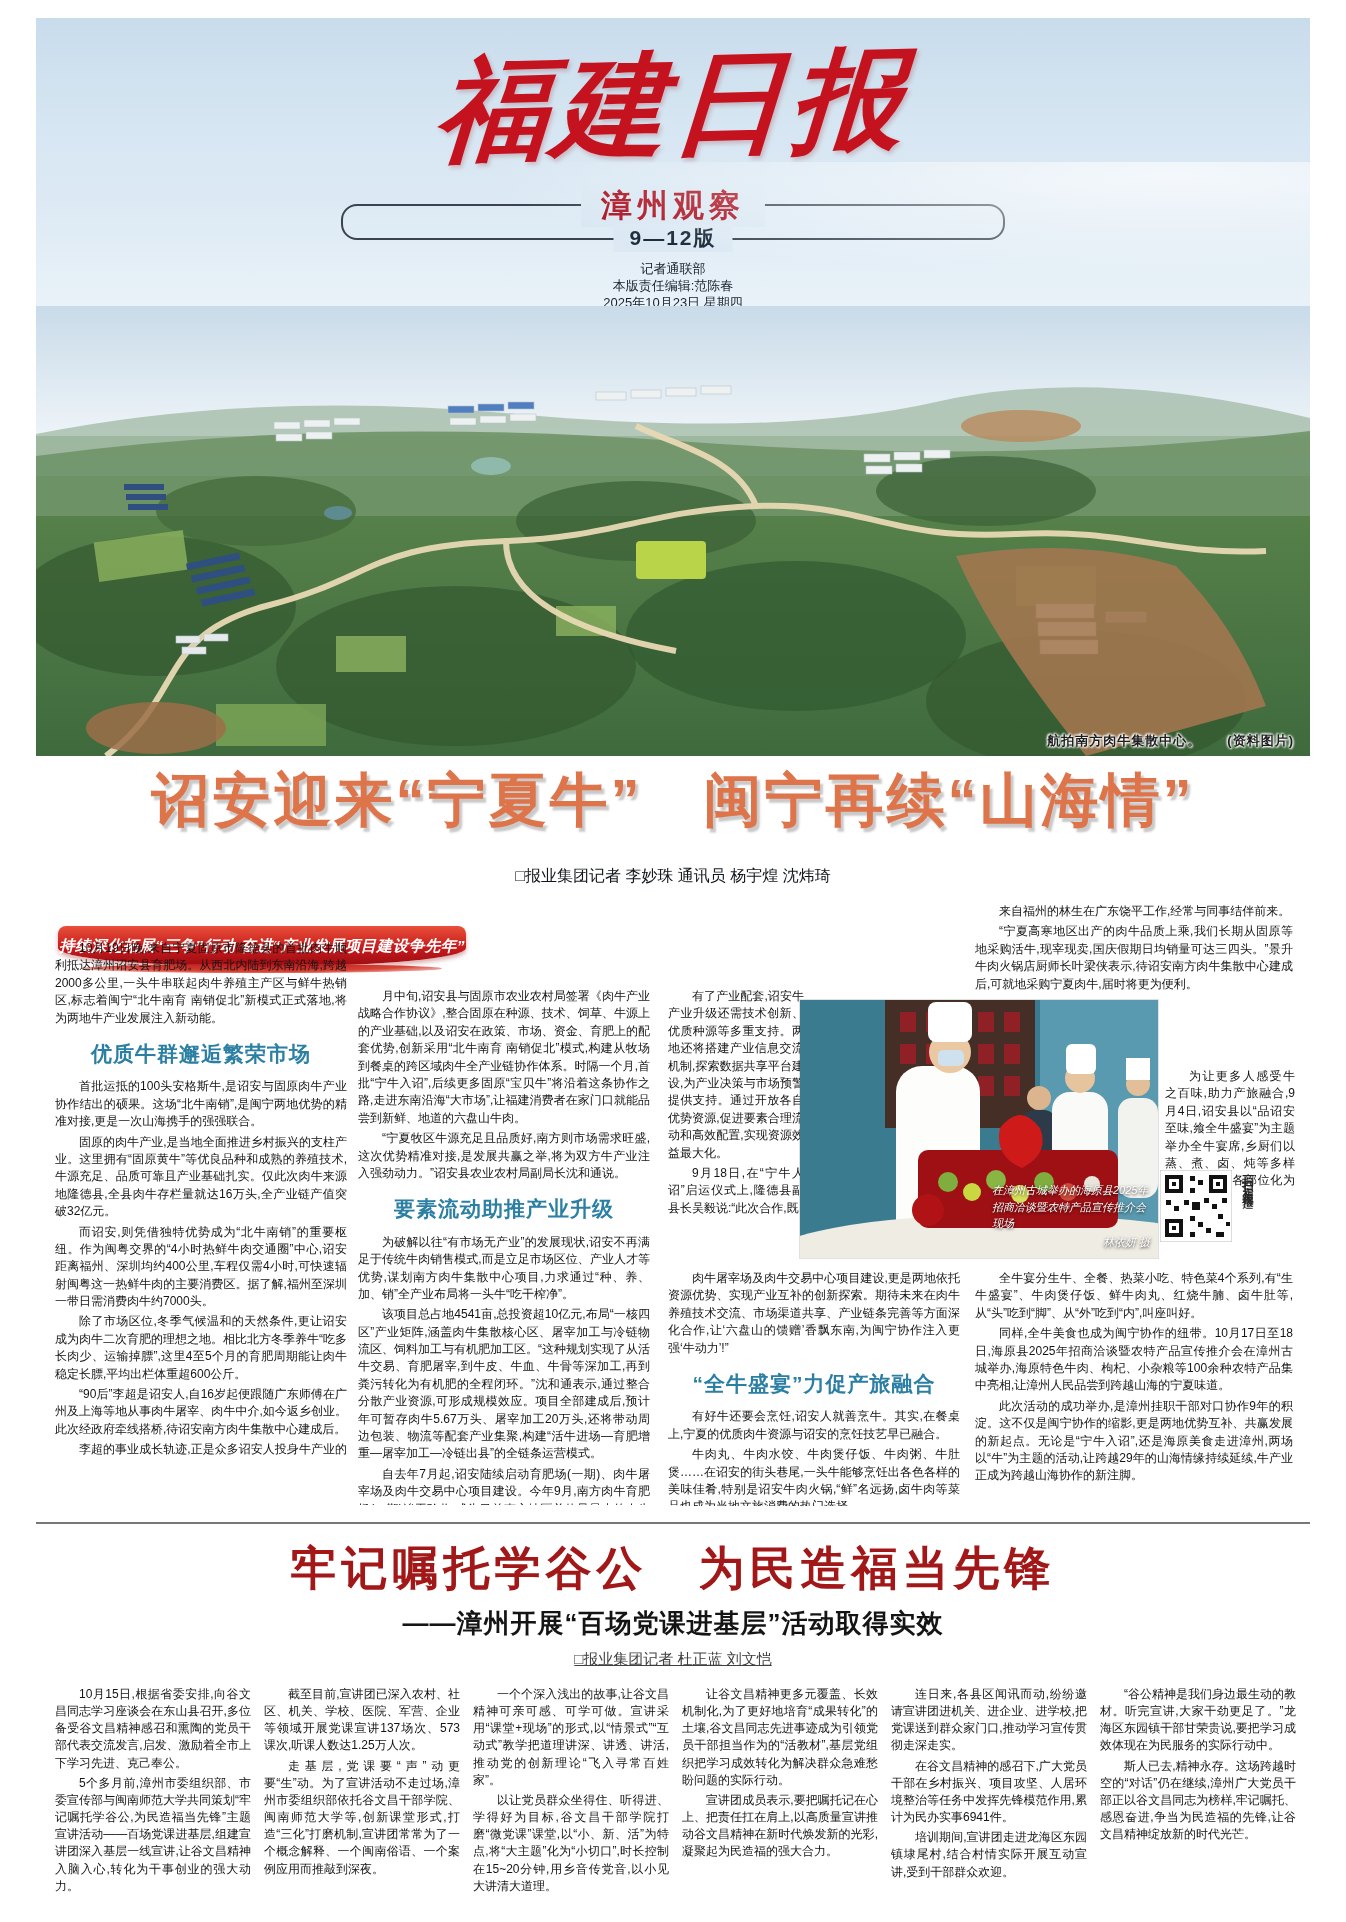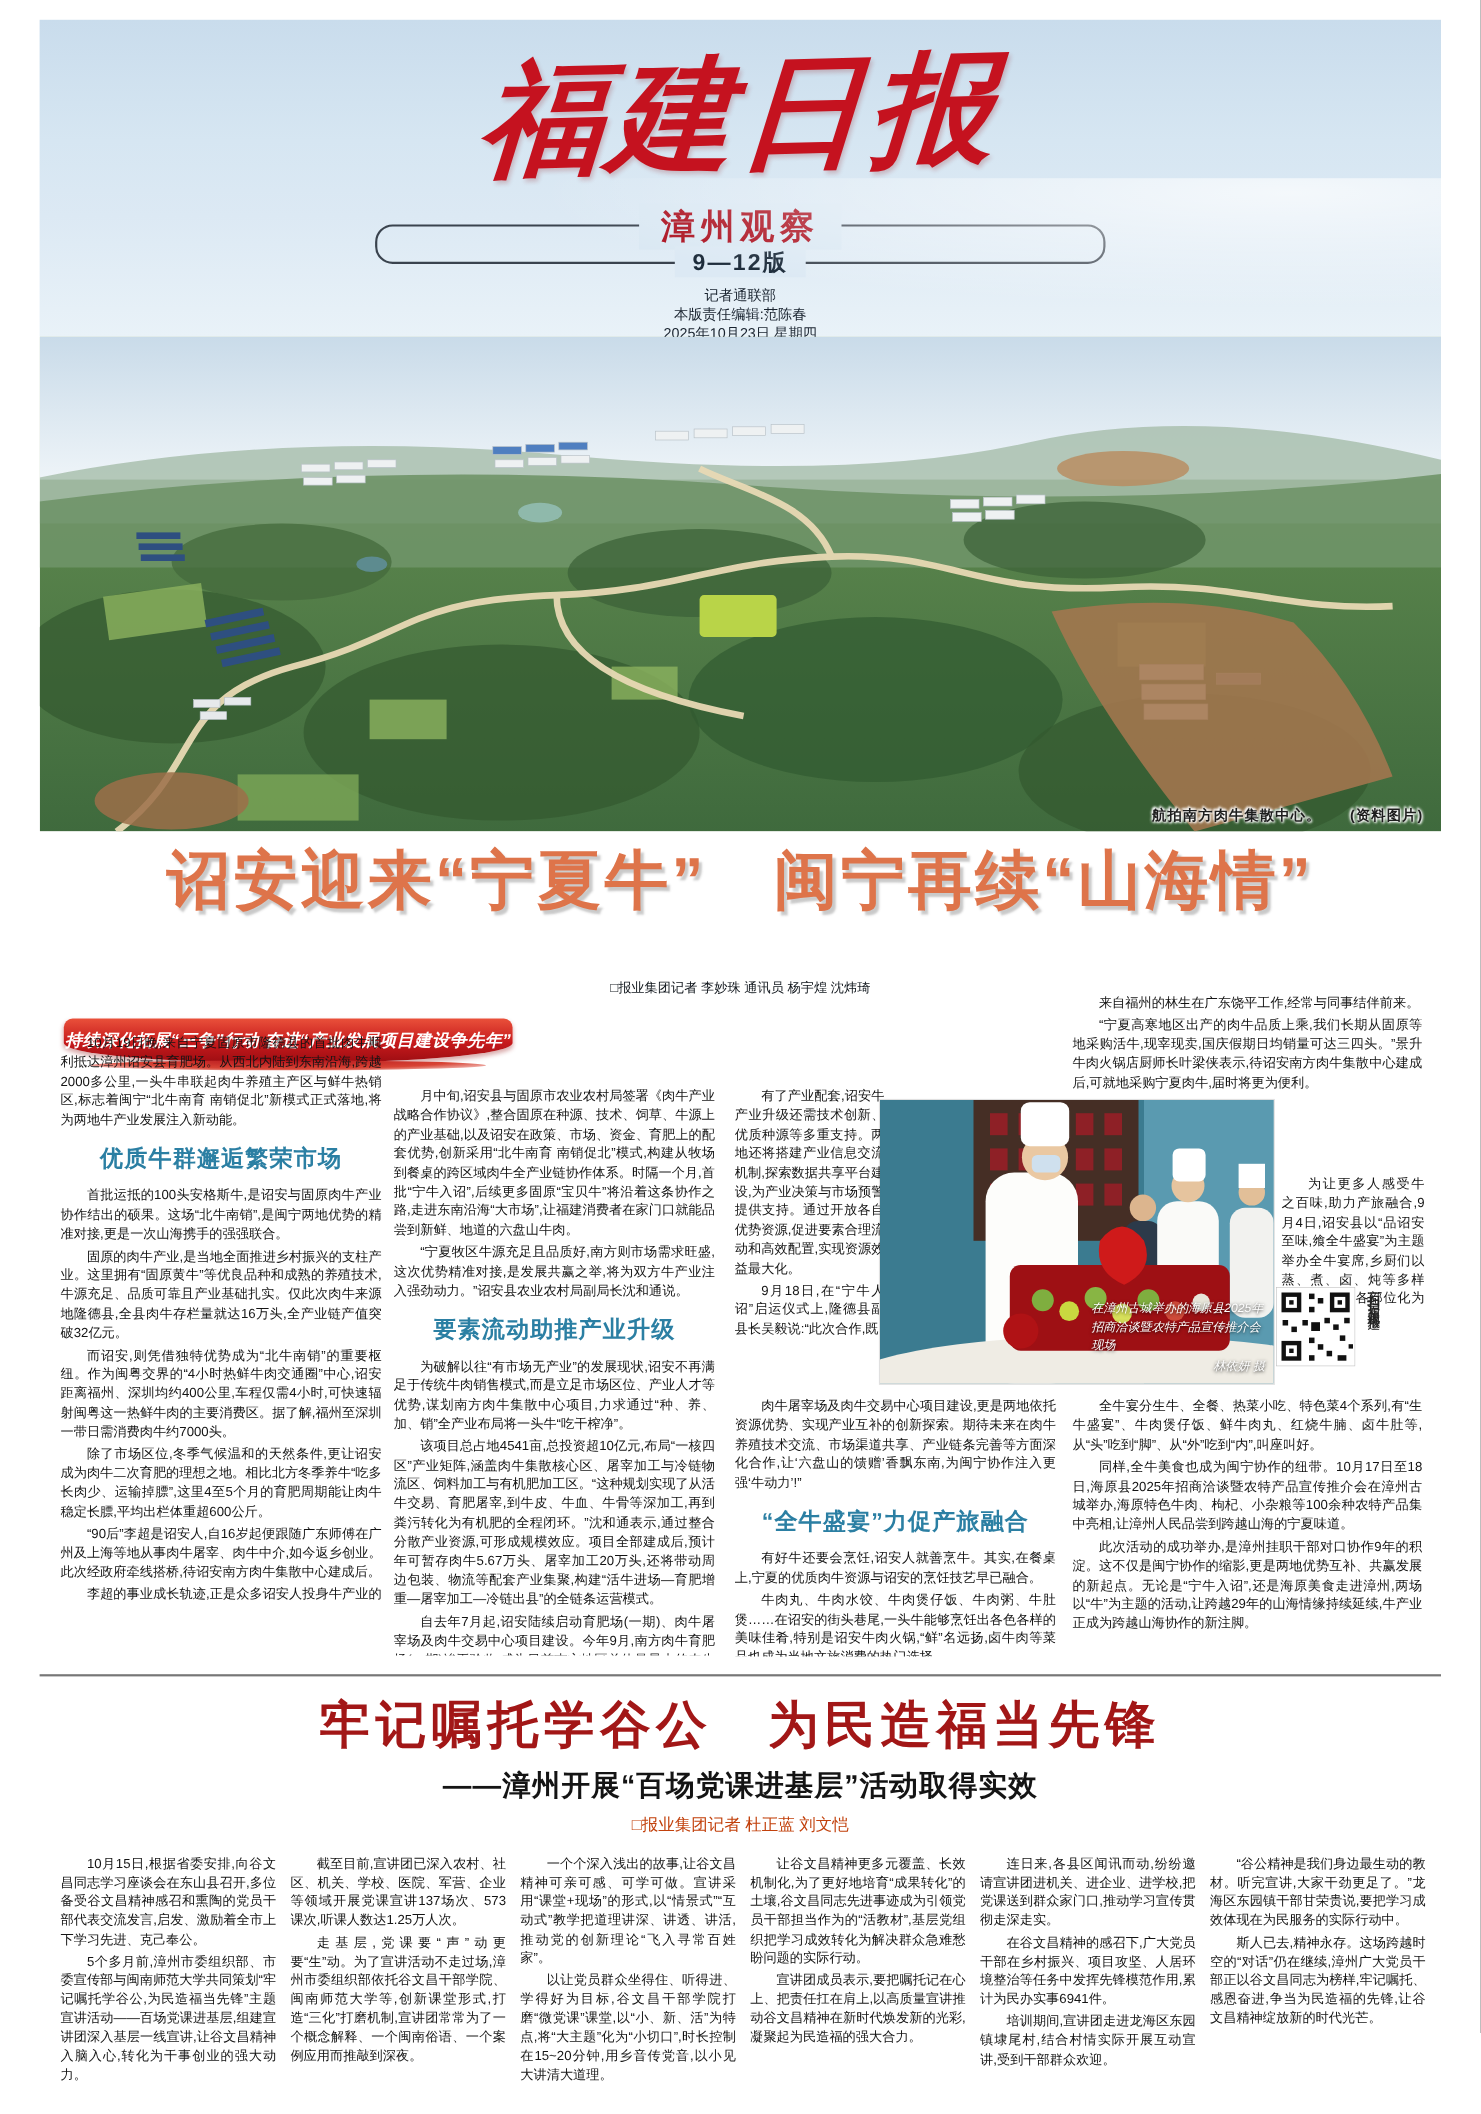--- a/index.html
+++ b/index.html
@@ -22,21 +22,21 @@
   
   .hero{position:absolute;left:36px;top:306px;width:1274px;height:450px;overflow:hidden;}
   .hero svg{display:block;}
   .hero-caption{position:absolute;right:16px;bottom:6px;font-size:13px;font-weight:bold;color:#1d1d1d;
        text-shadow:0 0 3px #fff,0 0 3px #fff,1px 1px 2px #fff,-1px -1px 2px #fff;letter-spacing:1px;}
   .hero-caption .credit{margin-left:26px;}
   
   .main-headline{position:absolute;left:36px;top:762px;width:1274px;text-align:center;
        font-size:58px;font-weight:bold;letter-spacing:3px;color:#de744a;white-space:nowrap;
        text-shadow:3px 4px 2px rgba(60,60,60,.28);}
-  .main-byline{position:absolute;left:36px;top:890px;width:1274px;text-align:center;font-size:12px;color:#10161c;}
+  .main-byline{position:absolute;left:36px;top:866px;width:1274px;text-align:center;font-size:16px;color:#10161c;}
   .ribbon{position:absolute;left:58px;top:926px;width:408px;height:40px;
        background:linear-gradient(180deg,#e9503a 0%,#c61a1c 55%,#9d0d12 100%);
        border-radius:8px 8px 46% 46%/8px 8px 18px 18px;display:flex;align-items:center;justify-content:center;
        color:#fff;font-weight:bold;font-style:italic;font-size:15.5px;letter-spacing:.5px;white-space:nowrap;
        box-shadow:0 3px 4px rgba(150,20,20,.35);}
   .ribbon::after{content:'';position:absolute;left:6%;bottom:-7px;width:88%;height:9px;
        background:radial-gradient(ellipse at 50% 0%,#b3121a 0%,#d84435 60%,rgba(216,68,53,0) 100%);
        border-radius:50%;}
   .col{position:absolute;font-size:12px;line-height:1.45;text-align:justify;color:#141414;overflow:hidden;}
   .col .para{margin:0 0 3px;text-indent:2em;}
@@ -59,21 +59,21 @@
   .qr-wrap{position:absolute;left:1160px;top:1164px;width:136px;height:84px;display:flex;gap:8px;align-items:center;}
   .qr-label{writing-mode:vertical-rl;font-size:11.5px;letter-spacing:2px;color:#222;height:78px;display:flex;gap:4px;}
   .qr-label b{font-weight:bold;}
   
   .bottom-rule{position:absolute;left:36px;top:1522px;width:1274px;border-top:2px solid #777;}
   .bottom-headline{position:absolute;left:36px;top:1538px;width:1274px;text-align:center;
        font-family:"Liberation Serif","DejaVu Serif",serif;font-weight:bold;font-size:46px;
        letter-spacing:5px;color:#a21717;white-space:nowrap;}
   .bottom-subhead{position:absolute;left:36px;top:1606px;width:1274px;text-align:center;
        font-size:26px;font-weight:bold;color:#141414;letter-spacing:1px;}
-  .bottom-byline{position:absolute;left:36px;top:1650px;width:1274px;text-align:center;font-size:15px;color:#c2410c;}
+  .bottom-byline{position:absolute;left:36px;top:1650px;width:1274px;text-align:center;font-size:15px;color:#404040;text-decoration:underline;}
   .bcol{position:absolute;top:1686px;width:196px;height:218px;font-size:12px;line-height:1.43;
        text-align:justify;color:#141414;overflow:hidden;}
   .bcol .para{margin:0 0 3px;text-indent:2em;}
   .b1{left:55px}.b2{left:264px}.b3{left:473px}.b4{left:682px}.b5{left:891px}.b6{left:1100px}
 </style>
 </head>
 <body>
 
 <div class="page">
 

